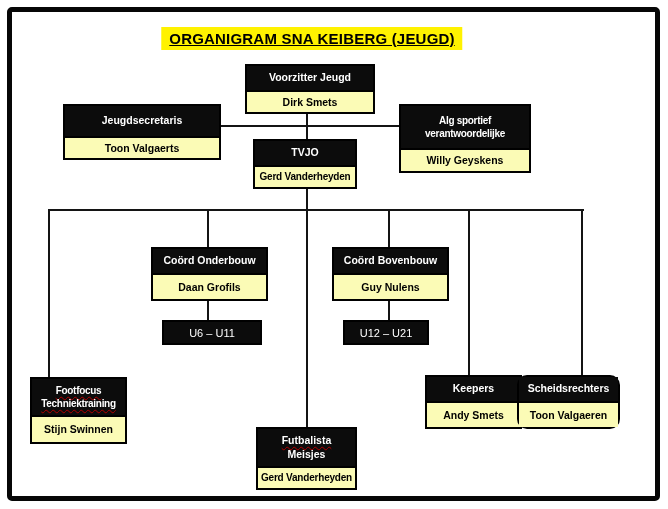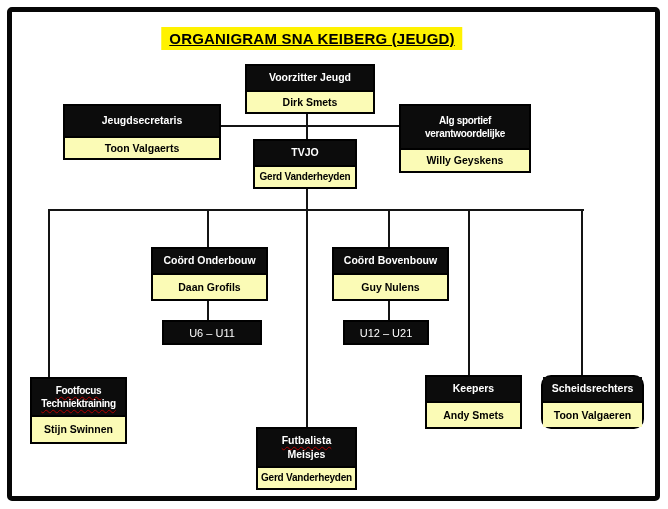--- a/index.html
+++ b/index.html
@@ -42,21 +42,21 @@
   .n-voorzitter{left:245px;top:64px;width:130px;}
   .n-jeugdsecretaris{left:63px;top:104px;width:158px;}
   .n-alg{left:399px;top:104px;width:132px;}
   .n-tvjo{left:253px;top:139px;width:104px;}
   .n-onderbouw{left:151px;top:247px;width:117px;}
   .n-bovenbouw{left:332px;top:247px;width:117px;}
   .n-u6{left:162px;top:320px;width:100px;}
   .n-u12{left:343px;top:320px;width:86px;}
   .n-footfocus{left:30px;top:377px;width:97px;}
   .n-keepers{left:418px;top:375px;width:97px;margin-left:7px;}
-  .n-scheidsrechters{left:541px;top:375px;width:103px;border-radius:10px;}
+  .n-scheidsrechters{left:517px;top:375px;width:103px;border-radius:10px;}
   .n-futbalista{left:256px;top:427px;width:101px;}
   
   .l-v-top{left:306px;top:112px;width:2px;height:30px;}
   .l-h-top{left:220px;top:125px;width:182px;height:2px;}
   .l-v-mid{left:306px;top:184px;width:2px;height:27px;}
   .l-h-branch{left:48px;top:209px;width:536px;height:2px;}
   .l-d-footfocus{left:48px;top:209px;width:2px;height:172px;}
   .l-d-onderbouw{left:207px;top:209px;width:2px;height:42px;}
   .l-d-futbalista{left:306px;top:209px;width:2px;height:222px;}
   .l-d-bovenbouw{left:388px;top:209px;width:2px;height:42px;}

